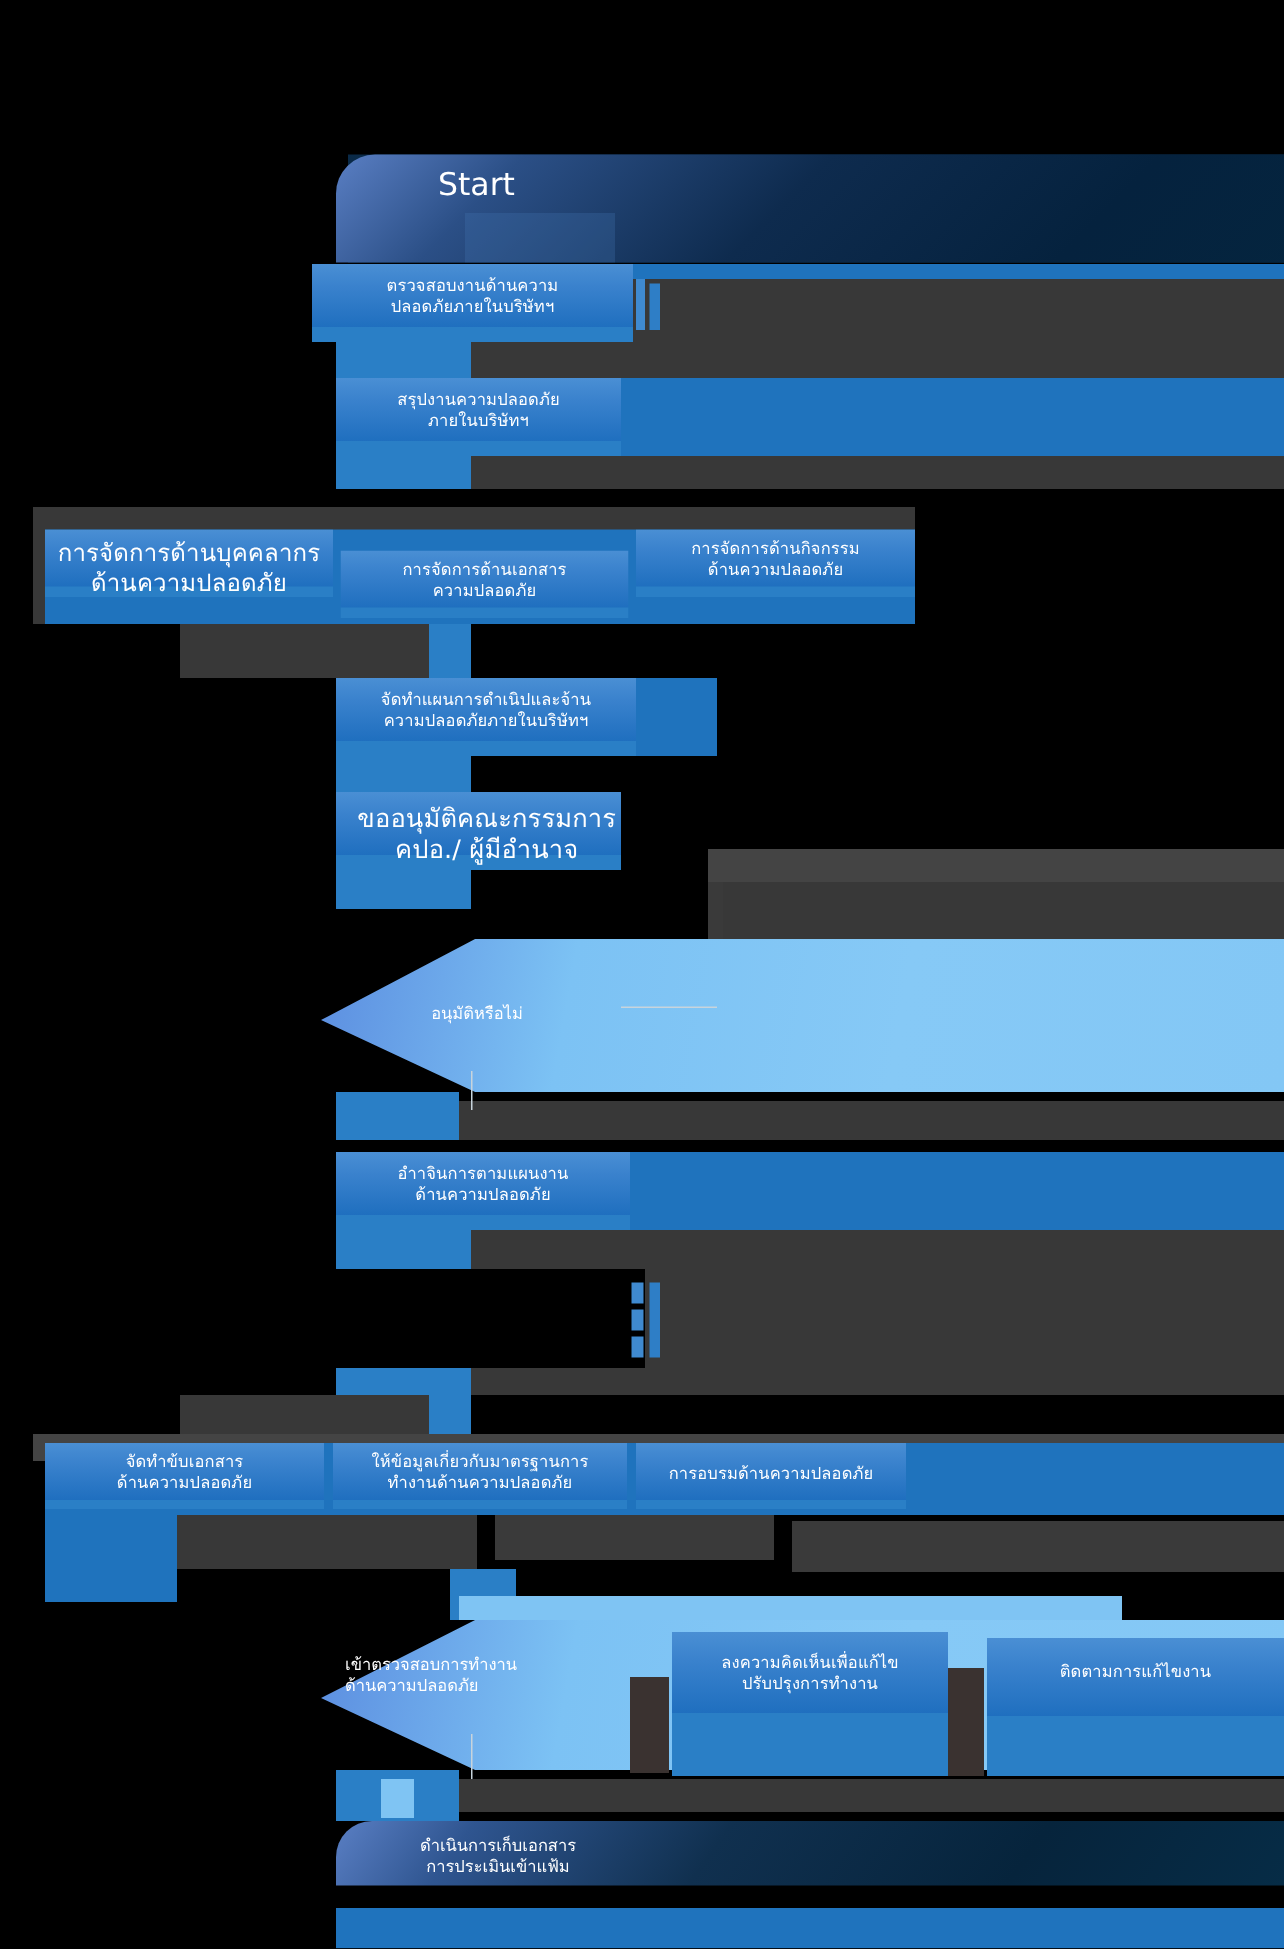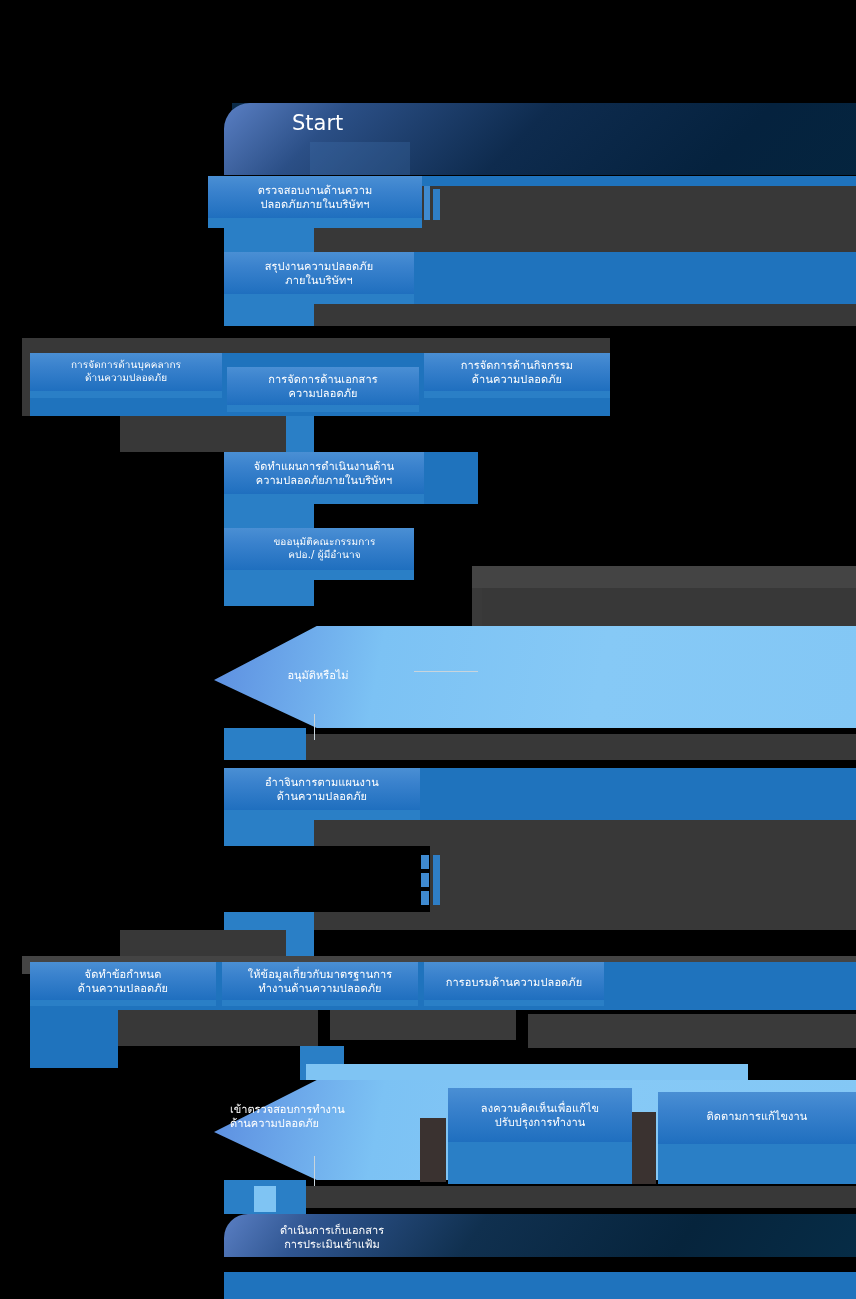--- a/index.html
+++ b/index.html
@@ -76,21 +76,21 @@
   </div>
   <div class="lyr" style="left:224px;top:304px;width:90px;height:22px;background:#2a7fc6;"></div>
   <div class="lyr ghost" style="left:314px;top:304px;width:542px;height:22px;"></div>
 
   <div class="lyr ghost" style="left:22px;top:338px;width:588px;height:78px;"></div>
   <div class="lyr strip" style="left:30px;top:353px;width:580px;height:63px;"></div>
 
   <div class="lyr pbox" style="left:30px;top:353px;width:192px;height:45px;">
     <div class="top" style="height:38px;"></div>
     <div class="bot" style="height:7px;"></div>
-    <div class="lbl" style="top:6px;font-size:10px;">การจัดการด้านบุคคลากร
+    <div class="lbl" style="top:6px;font-size:16px;">การจัดการด้านบุคคลากร
 ด้านความปลอดภัย</div>
   </div>
   <div class="lyr pbox" style="left:227px;top:353px;width:192px;height:45px;margin-top:14px;">
     <div class="top" style="height:38px;"></div>
     <div class="bot" style="height:7px;"></div>
     <div class="lbl" style="top:6px;font-size:11px;">การจัดการด้านเอกสาร
 ความปลอดภัย</div>
   </div>
   <div class="lyr pbox" style="left:424px;top:353px;width:186px;height:45px;">
     <div class="top" style="height:38px;"></div>
@@ -99,29 +99,29 @@
 ด้านความปลอดภัย</div>
   </div>
 
   <div class="lyr ghost" style="left:120px;top:416px;width:166px;height:36px;"></div>
   <div class="lyr" style="left:286px;top:416px;width:28px;height:36px;background:#2a7fc6;"></div>
 
   <div class="lyr strip" style="left:224px;top:452px;width:254px;height:52px;"></div>
   <div class="lyr pbox" style="left:224px;top:452px;width:200px;height:52px;">
     <div class="top" style="height:42px;"></div>
     <div class="bot" style="height:10px;"></div>
-    <div class="lbl" style="top:8px;font-size:11px;">จัดทำแผนการดำเนินงานด้าน
+    <div class="lbl" style="top:8px;font-size:11px;">จัดทำแผนการดำเนิปและจ้าน
 ความปลอดภัยภายในบริษัทฯ</div>
   </div>
   <div class="lyr" style="left:224px;top:504px;width:90px;height:24px;background:#2a7fc6;"></div>
 
   <div class="lyr pbox" style="left:224px;top:528px;width:190px;height:52px;">
     <div class="top" style="height:42px;"></div>
     <div class="bot" style="height:10px;"></div>
-    <div class="lbl" style="top:8px;font-size:10px;margin-left:11px;">ขออนุมัติคณะกรรมการ
+    <div class="lbl" style="top:8px;font-size:17px;margin-left:11px;">ขออนุมัติคณะกรรมการ
 คปอ./ ผู้มีอำนาจ</div>
   </div>
   <div class="lyr" style="left:224px;top:580px;width:90px;height:26px;background:#2a7fc6;"></div>
 
   <div class="lyr ghost2" style="left:472px;top:566px;width:384px;height:22px;"></div>
   <div class="lyr ghost" style="left:480px;top:588px;width:376px;height:114px;"></div>
   <div class="lyr" style="left:472px;top:588px;width:10px;height:82px;background:#3a3a3a;"></div>
 
   <div class="lyr dia" style="left:214px;top:626px;width:642px;height:102px;
               clip-path:polygon(0% 53%, 100% 53%, 100% 0%, 16% 0%, 0% 53%, 16% 100%, 100% 100%, 100% 53%);"></div>
@@ -155,21 +155,21 @@
 
   <div class="lyr ghost" style="left:120px;top:930px;width:166px;height:28px;"></div>
   <div class="lyr" style="left:286px;top:930px;width:28px;height:28px;background:#2a7fc6;"></div>
 
   <div class="lyr ghost2" style="left:22px;top:956px;width:834px;height:18px;"></div>
   <div class="lyr strip" style="left:30px;top:962px;width:826px;height:48px;"></div>
 
   <div class="lyr pbox" style="left:30px;top:962px;width:186px;height:44px;">
     <div class="top" style="height:38px;"></div>
     <div class="bot" style="height:6px;"></div>
-    <div class="lbl" style="top:6px;font-size:11px;">จัดทำข้อกำหนด
+    <div class="lbl" style="top:6px;font-size:11px;">จัดทำข้บเอกสาร
 ด้านความปลอดภัย</div>
   </div>
   <div class="lyr pbox" style="left:424px;top:962px;width:180px;height:44px;">
     <div class="top" style="height:38px;"></div>
     <div class="bot" style="height:6px;"></div>
     <div class="lbl" style="top:14px;font-size:11px;">การอบรมด้านความปลอดภัย</div>
   </div>
   <div class="lyr pbox" style="left:222px;top:962px;width:196px;height:44px;">
     <div class="top" style="height:38px;"></div>
     <div class="bot" style="height:6px;"></div>
@@ -191,21 +191,21 @@
 ด้านความปลอดภัย</div>
 
   <div class="lyr" style="left:420px;top:1118px;width:26px;height:64px;background:#3a3230;"></div>
   <div class="lyr pbox" style="left:448px;top:1088px;width:184px;height:96px;">
     <div class="top" style="height:54px;"></div>
     <div class="bot" style="height:42px;"></div>
     <div class="lbl" style="top:14px;font-size:11px;">ลงความคิดเห็นเพื่อแก้ไข
 ปรับปรุงการทำงาน</div>
   </div>
   <div class="lyr" style="left:632px;top:1112px;width:24px;height:72px;background:#3a3230;"></div>
-  <div class="lyr pbox" style="left:658px;top:1092px;width:198px;height:92px;">
+  <div class="lyr pbox" style="left:658px;top:1092px;width:198px;height:92px;font-family:Liberation Mono, monospace;">
     <div class="top" style="height:52px;"></div>
     <div class="bot" style="height:40px;"></div>
     <div class="lbl" style="top:18px;font-size:11px;">ติดตามการแก้ไขงาน</div>
   </div>
 
   <div class="lyr connW" style="left:314px;top:1156px;width:1px;height:30px;"></div>
   <div class="lyr ghost" style="left:306px;top:1186px;width:550px;height:22px;"></div>
   <div class="lyr" style="left:224px;top:1180px;width:82px;height:34px;background:#2a7fc6;"></div>
   <div class="lyr" style="left:254px;top:1186px;width:22px;height:26px;background:#7fc4f3;"></div>
 

